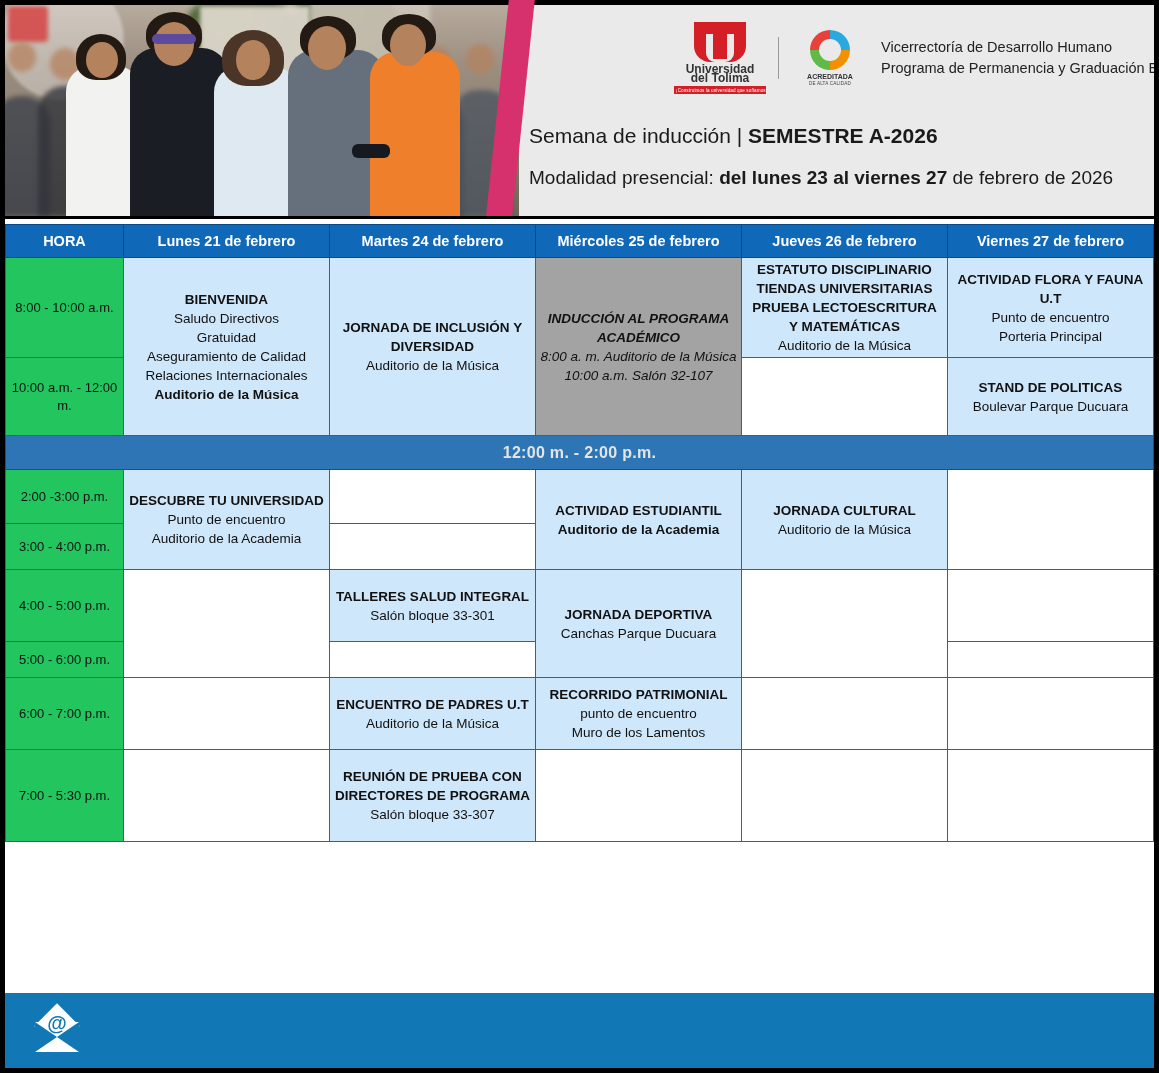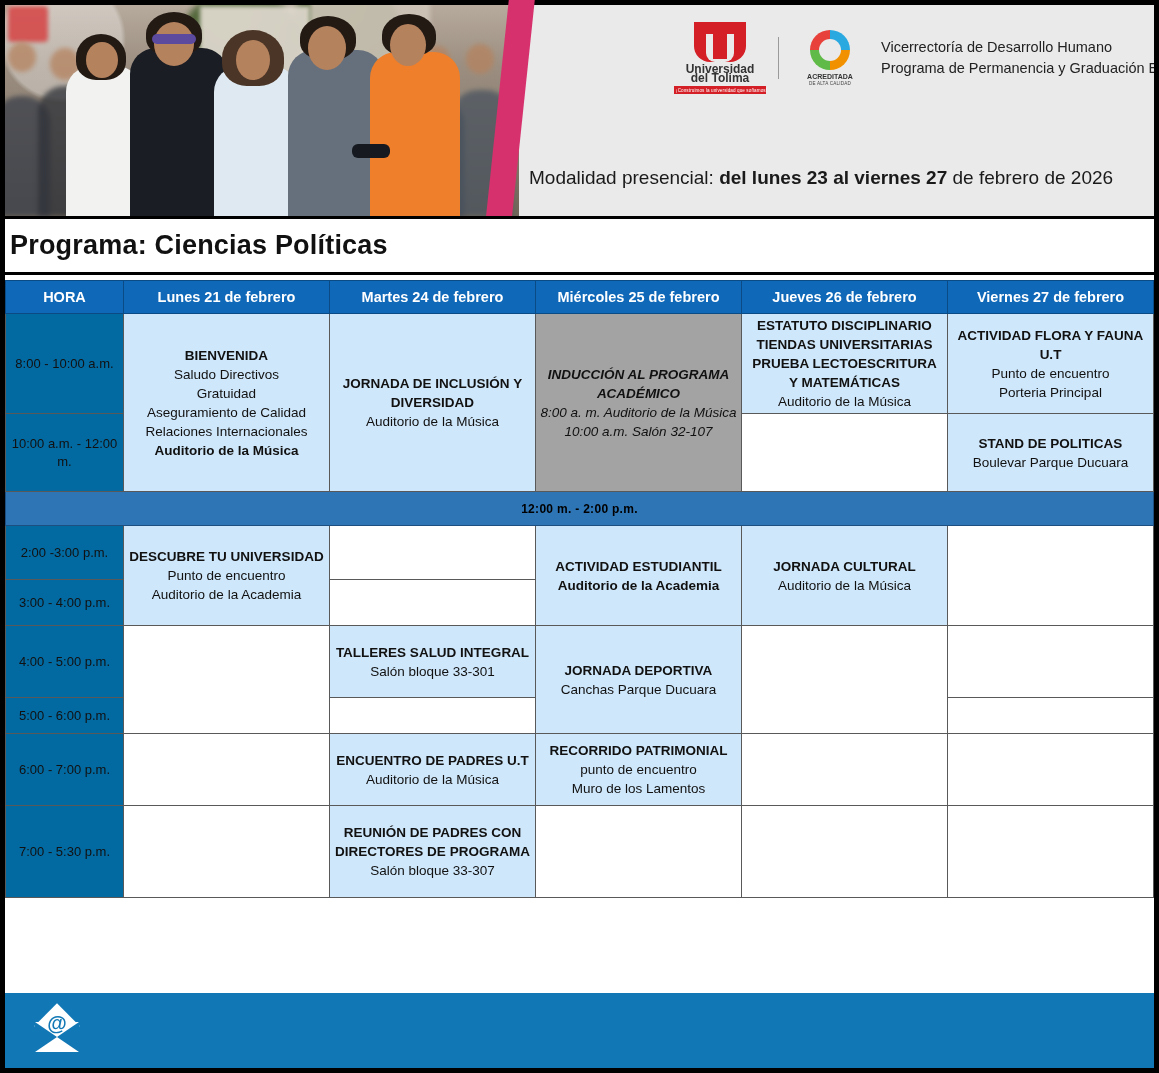--- a/index.html
+++ b/index.html
@@ -168,37 +168,37 @@
   .sched thead th{
     background:#1068b8;
     color:#ffffff;
     font-weight:bold;
     font-size:14.5px;
     height:33px;
     border:1px solid #0a4b85;
     white-space:nowrap;
   }
   .t-hora{
-    font-size:13px;color:#111;background:#0369a1;
+    font-size:13px;color:#111;background:#22c55e;
     line-height:18px;
   }
   .cell{
     font-size:13.5px;
     line-height:19px;
     color:#111;
   }
   .cell .b{font-weight:bold;}
   .blue{background:#cfe7fa;}
   .yellow{background:#a3a3a3;font-style:italic;}
   .white{background:#ffffff;}
   .lunch-row td{
     background:#2e75b6;
-    color:#000000;
+    color:#e5e5e5;
     font-weight:bold;
-    font-size:12px;
+    font-size:16px;
     height:34px;
     border:1px solid #1d4f80;
     letter-spacing:.3px;
   }
 
   
   .footer{
     position:absolute;
     left:5px; bottom:5px;
     width:1149px; height:75px;
@@ -324,29 +324,29 @@
           <div class="acc-name">ACREDITADA</div>
           <div class="acc-sub">DE ALTA CALIDAD</div>
         </div>
 
         <div class="vice-block">
           <div>Vicerrectoría de Desarrollo Humano</div>
           <div>Programa de Permanencia y Graduación Estudiantil</div>
         </div>
       </div>
 
+      <div class="hdr-line1">
+        <span>Semana de inducción | </span><b>SEMESTRE A-2026</b>
+      </div>
       <div class="hdr-line2">
         <span>Modalidad presencial: </span><b>del lunes 23 al viernes 27</b><span> de febrero de 2026</span>
       </div>
     </div>
   </div>
 
-  <div class="prog-title-wrap">
-    <div class="prog-title">Programa: Ciencias Políticas</div>
-  </div>
 
   <table class="sched">
     <colgroup>
       <col class="c-hora">
         <col class="c-day">
         <col class="c-day">
         <col class="c-day">
         <col class="c-day">
         <col class="c-day">
     </colgroup>
@@ -483,21 +483,21 @@
 
         <td class="cell white"></td>
         <td class="cell white"></td>
       </tr>
 
       <tr style="height:92px;">
         <td class="t-hora">7:00 - 5:30 p.m.</td>
         <td class="cell white"></td>
 
         <td class="cell blue">
-          <div class="b">REUNIÓN DE PADRES CON DIRECTORES DE PROGRAMA</div>
+          <div class="b">REUNIÓN DE PRUEBA CON DIRECTORES DE PROGRAMA</div>
           <div>Salón bloque 33-307</div>
         </td>
 
         <td class="cell white"></td>
         <td class="cell white"></td>
         <td class="cell white"></td>
       </tr>
 
     </tbody>
   </table>

